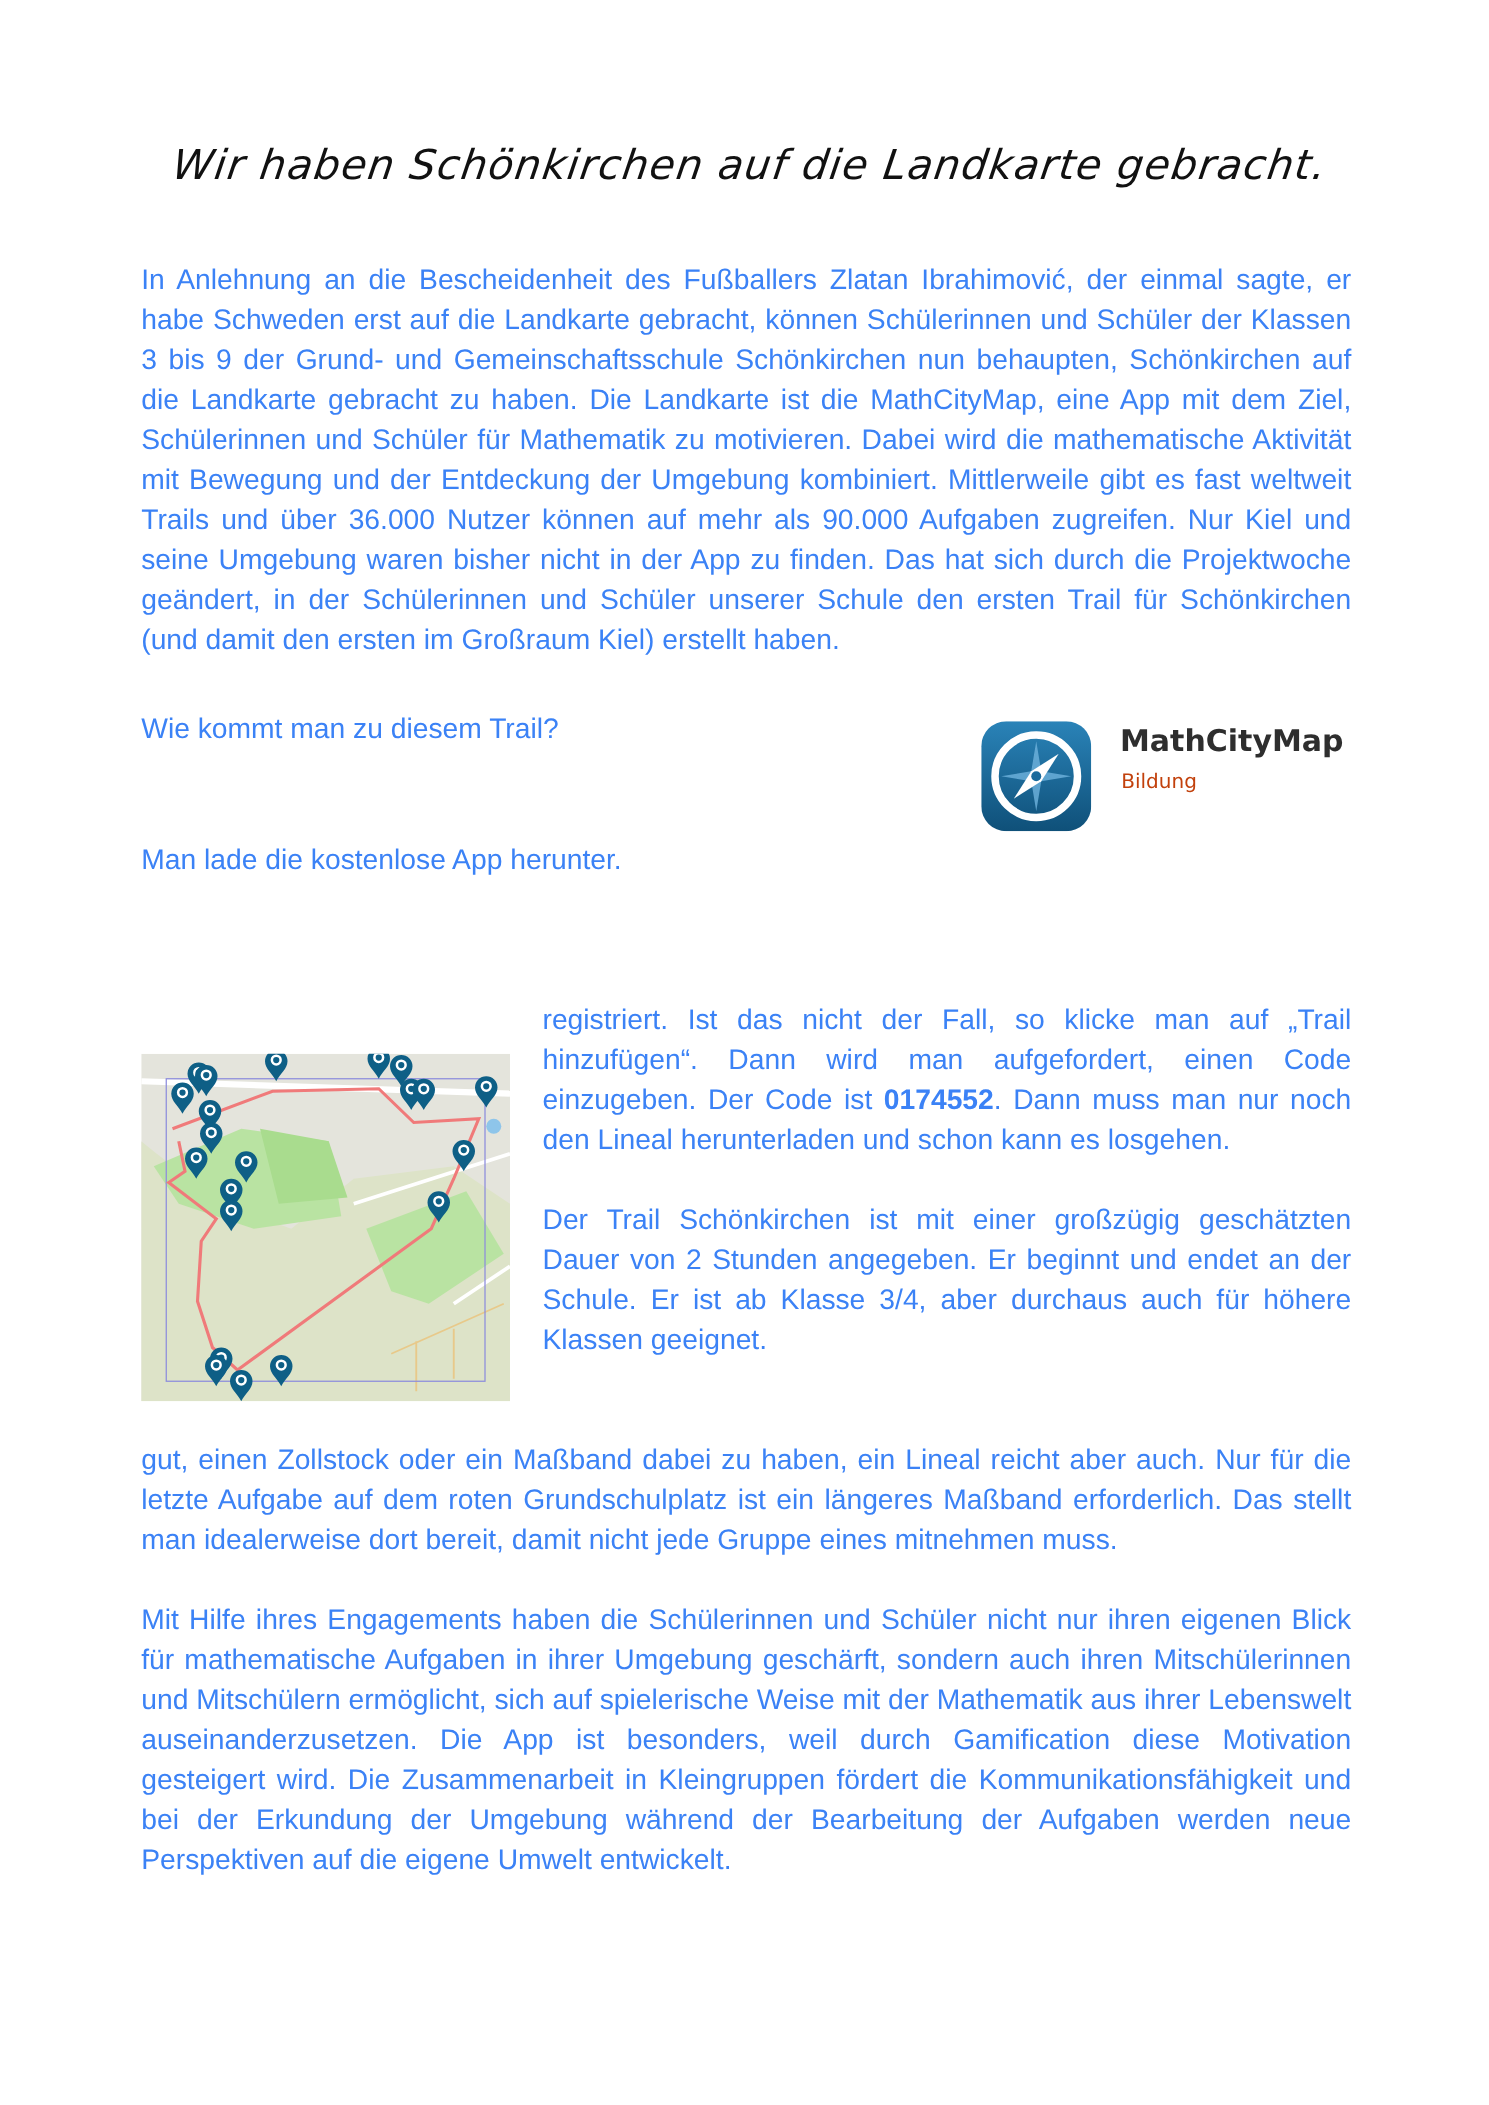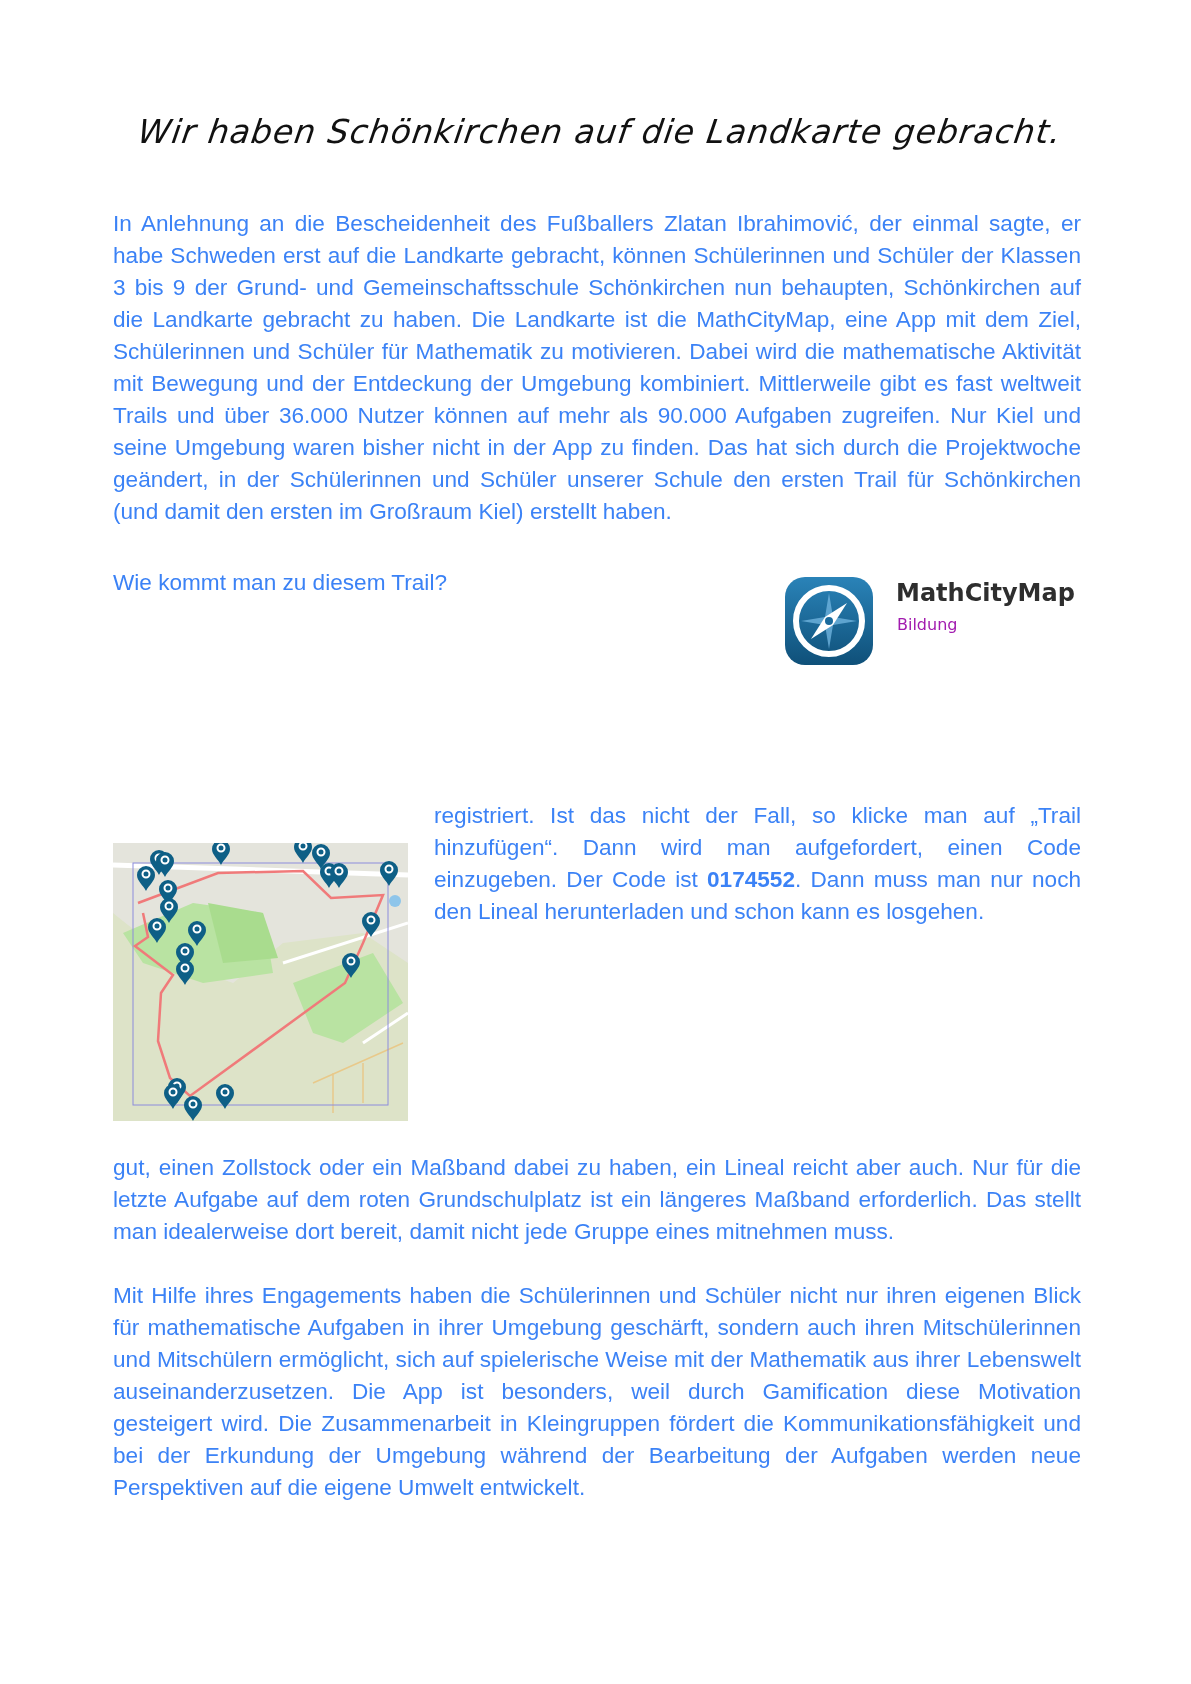--- a/index.html
+++ b/index.html
@@ -15,21 +15,21 @@
     line-height: 32px; color: #3b82f6; text-align: justify;
   }
   .txt p { margin: 0; }
   .full { left: 113px; width: 968px; }
   .indent { left: 434px; width: 647px; }
   .last-left { text-align-last: left; }
   .code { font-weight: bold; }
   .app-badge { position: absolute; left: 785px; top: 577px; width: 300px; height: 90px; }
   .app-icon { position: absolute; left: 0; top: 0; width: 88px; height: 88px; }
   .app-name { position: absolute; left: 111px; top: 2px; font-family: "DejaVu Sans", sans-serif; font-size: 24px; color: #2e2e2e; font-weight: bold; }
-  .app-cat { position: absolute; left: 112px; top: 38px; font-family: "DejaVu Sans", sans-serif; font-size: 16px; color: #a21caf; }
+  .app-cat { position: absolute; left: 112px; top: 38px; font-family: "DejaVu Sans", sans-serif; font-size: 16px; color: #c2410c; }
   .map { position: absolute; left: 113px; top: 843px; width: 295px; height: 278px; }
 </style>
 </head>
 <body>
 
 <div class="page">
 
   <div class="title">Wir haben Schönkirchen auf die Landkarte gebracht.</div>
 
   <div class="txt full" style="top:208px;">
@@ -52,20 +52,21 @@
       <circle cx="44" cy="44" r="33" fill="none" stroke="#ffffff" stroke-width="6"></circle>
       <polygon points="44,16 48,40 72,44 48,48 44,72 40,48 16,44 40,40" fill="#6fb3dd" opacity="0.8"></polygon>
       <polygon points="62,26 48,48 26,62 40,40" fill="#ffffff"></polygon>
       <circle cx="44" cy="44" r="4" fill="#1a6a9c"></circle>
     </svg>
     <div class="app-name">MathCityMap</div>
     <div class="app-cat">Bildung</div>
   </div>
 
   <div class="txt full" style="top:672px;">
+    <p>Man lade die kostenlose App herunter.</p>
   </div>
 
   <div class="txt indent" style="top:800px;">
     <p class="last-left"><span>registriert. Ist das nicht der Fall, so klicke man auf „Trail hinzufügen“. Dann wird man aufgefordert, einen Code einzugeben. Der Code ist</span> <span class="code">0174552</span><span>. Dann muss man nur noch den Lineal herunterladen und schon kann es losgehen.</span></p>
   </div>
 
   <div class="map">
     <svg width="295" height="278" viewBox="0 0 295 278">
       <rect x="0" y="0" width="295" height="278" fill="#e4e4dc"></rect>
       <path d="M0 70 Q60 120 120 140 L170 100 L250 90 L295 120 L295 278 L0 278 Z" fill="#dde3c8"></path>
@@ -161,20 +162,23 @@
             <circle cx="80" cy="261" r="3.5" fill="none" stroke="#fff" stroke-width="2"></circle>
           </g>
           <g>
             <path d="M112 266 C109 260 103 256 103 250 A9 9 0 1 1 121 250 C121 256 115 260 112 266 Z" fill="#0e5f86"></path>
             <circle cx="112" cy="249" r="3.5" fill="none" stroke="#fff" stroke-width="2"></circle>
           </g>
         </g>
     </svg>
   </div>
 
+  <div class="txt indent" style="top:960px;">
+    <p class="last-left">Der Trail Schönkirchen ist mit einer großzügig geschätzten Dauer von 2 Stunden angegeben. Er beginnt und endet an der Schule. Er ist ab Klasse 3/4, aber durchaus auch für höhere Klassen geeignet.</p>
+  </div>
 
   <div class="txt full" style="top:1152px;">
     <p class="last-left">gut, einen Zollstock oder ein Maßband dabei zu haben, ein Lineal reicht aber auch. Nur für die letzte Aufgabe auf dem roten Grundschulplatz ist ein längeres Maßband erforderlich. Das stellt man idealerweise dort bereit, damit nicht jede Gruppe eines mitnehmen muss.</p>
   </div>
 
   <div class="txt full" style="top:1280px;">
     <p class="last-left">Mit Hilfe ihres Engagements haben die Schülerinnen und Schüler nicht nur ihren eigenen Blick für mathematische Aufgaben in ihrer Umgebung geschärft, sondern auch ihren Mitschülerinnen und Mitschülern ermöglicht, sich auf spielerische Weise mit der Mathematik aus ihrer Lebenswelt auseinanderzusetzen. Die App ist besonders, weil durch Gamification diese Motivation gesteigert wird. Die Zusammenarbeit in Kleingruppen fördert die Kommunikationsfähigkeit und bei der Erkundung der Umgebung während der Bearbeitung der Aufgaben werden neue Perspektiven auf die eigene Umwelt entwickelt.</p>
   </div>
 
 </div>

